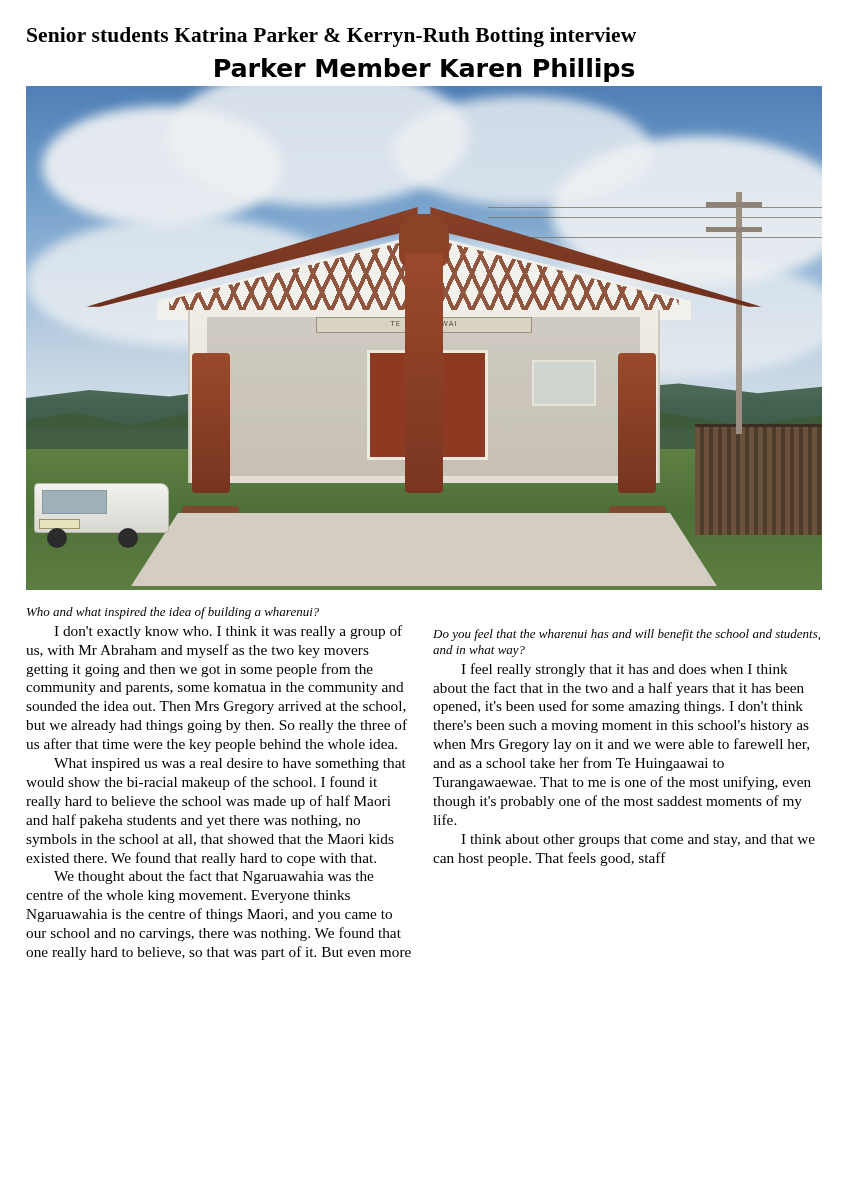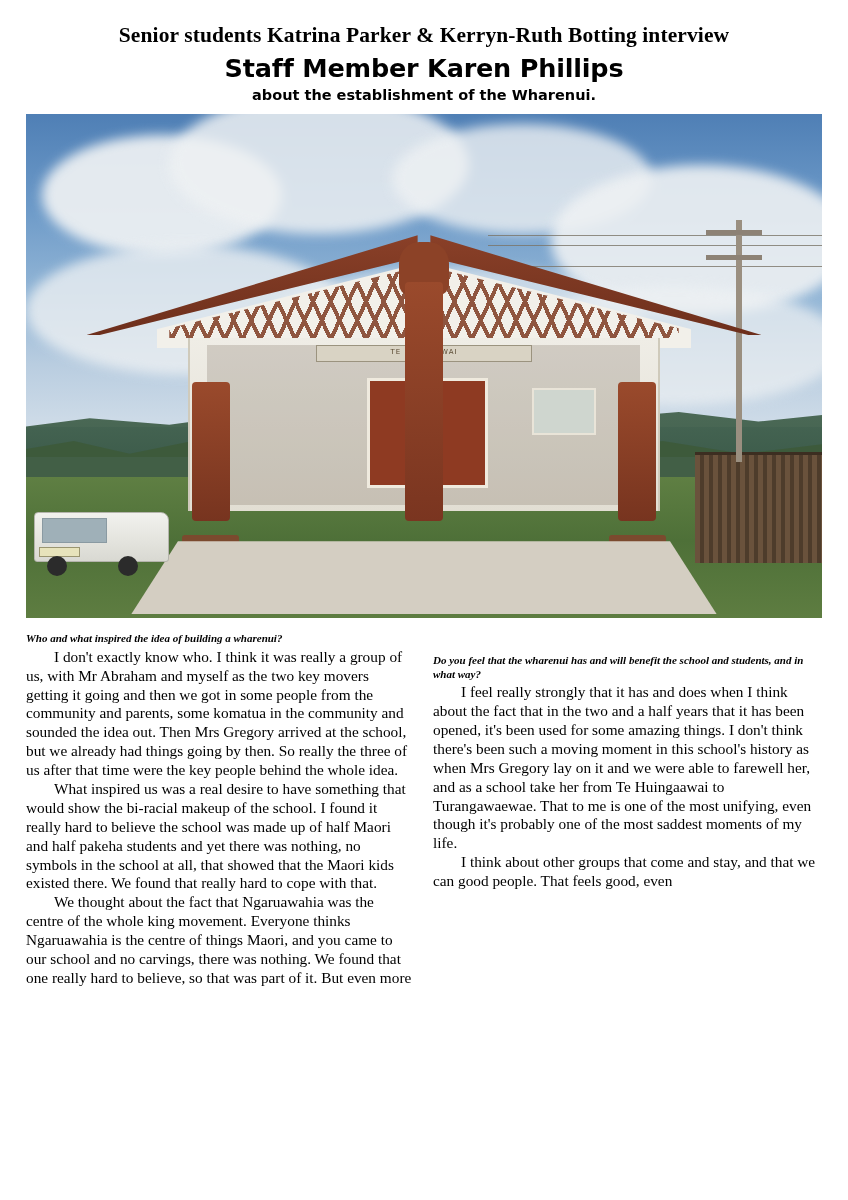--- a/index.html
+++ b/index.html
@@ -16,21 +16,20 @@
     color: #000000;
     overflow: hidden;
   }
   .page {
     width: 848px;
     height: 1200px;
     padding: 18px 26px 0 26px;
     position: relative;
   }
   .headline {
-    text-align: center;
     font-family: "Liberation Serif", serif;
     font-weight: bold;
     font-size: 21.5px;
     letter-spacing: 0.1px;
     line-height: 1.1;
     margin: 6px 0 2px 0;
   }
   .subhead {
     text-align: center;
     font-family: "DejaVu Sans", sans-serif;
@@ -223,43 +222,42 @@
   .columns {
     margin-top: 14px;
     display: flex;
     gap: 18px;
     width: 796px;
     margin-left: auto;
     margin-right: auto;
   }
   .col { width: 389px; }
   .q {
-    font-weight: bold;
+    font-weight: normal;
     font-style: italic;
-    font-size: 11px;
+    font-size: 13px;
     line-height: 1.22;
     margin: 0 0 2px 0;
   }
   .q.spaced { margin-top: 22px; }
   p.a {
     font-size: 15.3px;
     line-height: 1.235;
     margin: 0;
     text-indent: 28px;
     text-align: left;
   }
 </style>
 </head>
 <body>
 
 <div class="page">
 
   <div class="headline">Senior students Katrina Parker &amp; Kerryn-Ruth Botting interview</div>
-  <div class="subhead">Staff Member Karen Phillips</div>
-  <div class="subsub">about the establishment of the Wharenui.</div>
+  <div class="subhead">Parker Member Karen Phillips</div>
 
   <div class="photo">
     <div class="sky"></div>
     <div class="cloud c1"></div>
     <div class="cloud c2"></div>
     <div class="cloud c3"></div>
     <div class="cloud c4"></div>
     <div class="cloud c5"></div>
     <div class="cloud c6"></div>
     <div class="cloud c7"></div>
@@ -311,17 +309,17 @@
     <div class="col">
       <div class="q">Who and what inspired the idea of building a wharenui?</div>
       <p class="a">I don't exactly know who. I think it was really a group of us, with Mr Abraham and myself as the two key movers getting it going and then we got in some people from the community and parents, some komatua in the community and sounded the idea out. Then Mrs Gregory arrived at the school, but we already had things going by then. So really the three of us after that time were the key people behind the whole idea.</p>
       <p class="a">What inspired us was a real desire to have something that would show the bi-racial makeup of the school. I found it really hard to believe the school was made up of half Maori and half pakeha students and yet there was nothing, no symbols in the school at all, that showed that the Maori kids existed there. We found that really hard to cope with that.</p>
       <p class="a">We thought about the fact that Ngaruawahia was the centre of the whole king movement. Everyone thinks Ngaruawahia is the centre of things Maori, and you came to our school and no carvings, there was nothing. We found that one really hard to believe, so that was part of it. But even more</p>
     </div>
 
     <div class="col">
       <div class="q spaced">Do you feel that the wharenui has and will benefit the school and students, and in what way?</div>
       <p class="a">I feel really strongly that it has and does when I think about the fact that in the two and a half years that it has been opened, it's been used for some amazing things. I don't think there's been such a moving moment in this school's history as when Mrs Gregory lay on it and we were able to farewell her, and as a school take her from Te Huingaawai to Turangawaewae. That to me is one of the most unifying, even though it's probably one of the most saddest moments of my life.</p>
-      <p class="a">I think about other groups that come and stay, and that we can good people. That feels good, even</p>
+      <p class="a">I think about other groups that come and stay, and that we can host people. That feels good, staff</p>
     </div>
 
   </div>
 </div>
 
 </body></html>

